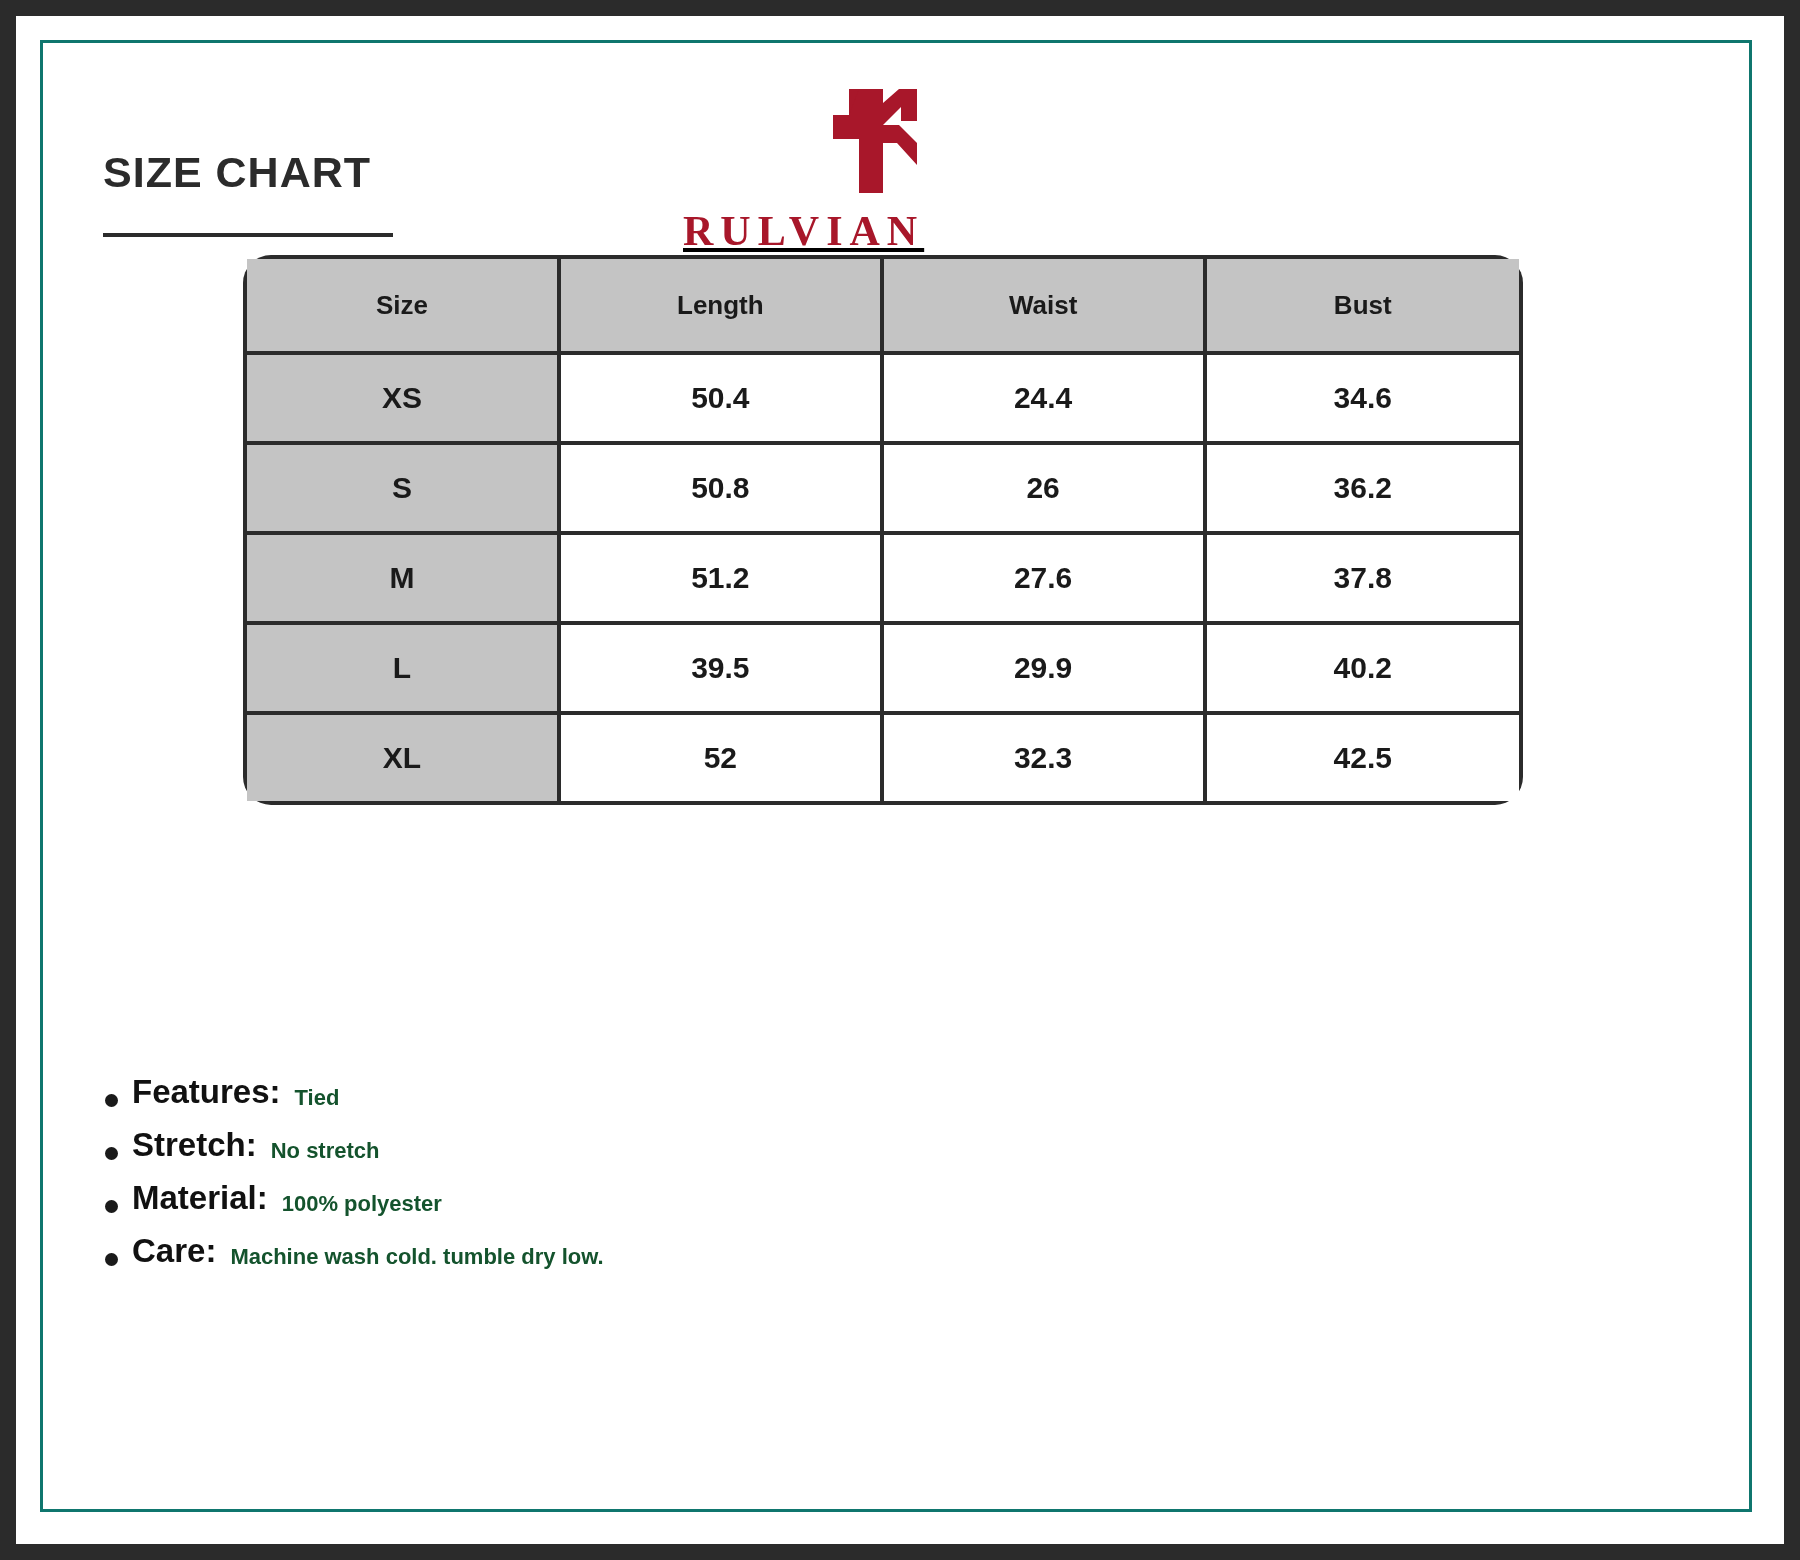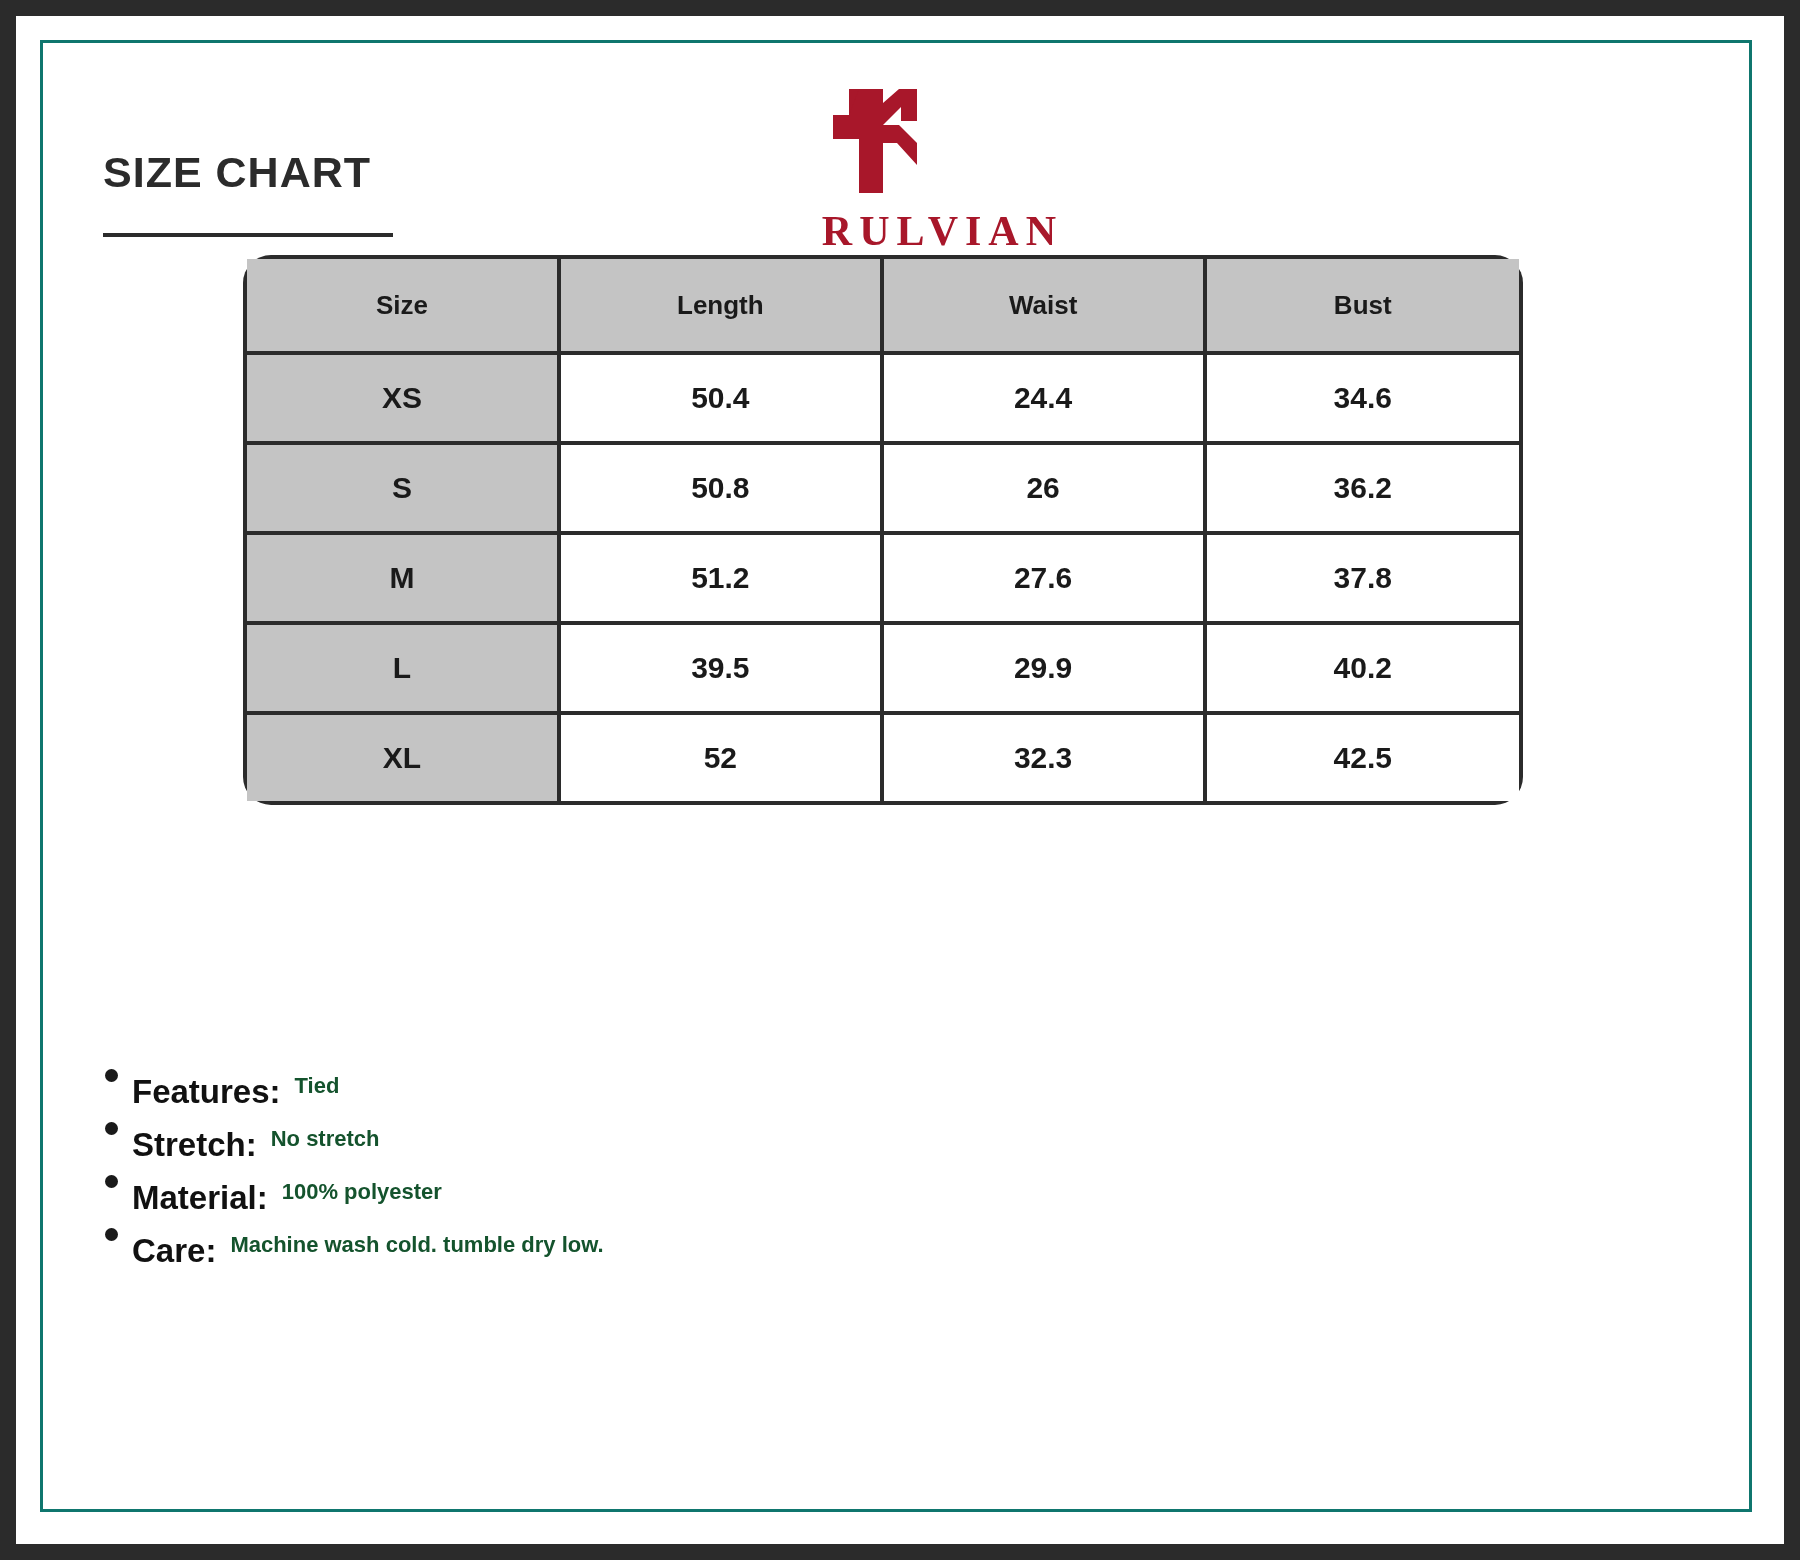--- a/index.html
+++ b/index.html
@@ -50,21 +50,22 @@
     height: 4px;
     background: #2b2b2b;
     margin-top: 36px;
   }
   
   .logo-block {
     position: absolute;
     left: 640px;
     top: 38px;
     width: 380px;
-    text-align: right;
+    text-align: left;
+    text-decoration: underline;
   }
   .logo-mark {
     height: 120px;
     display: block;
     margin: 0 auto;
   }
   .logo-text {
     margin-top: 6px;
     font-size: 42px;
     font-weight: bold;
@@ -115,21 +116,21 @@
 
   
   .notes {
     position: absolute;
     left: 62px;
     top: 1030px;
     width: 1400px;
   }
   .note-row {
     display: flex;
-    align-items: flex-start;
+    align-items: flex-end;
     margin-bottom: 15px;
   }
   .bullet {
     width: 13px;
     height: 13px;
     border-radius: 50%;
     background: #1a1a1a;
     margin-right: 14px;
     flex: 0 0 auto;
     position: relative;

